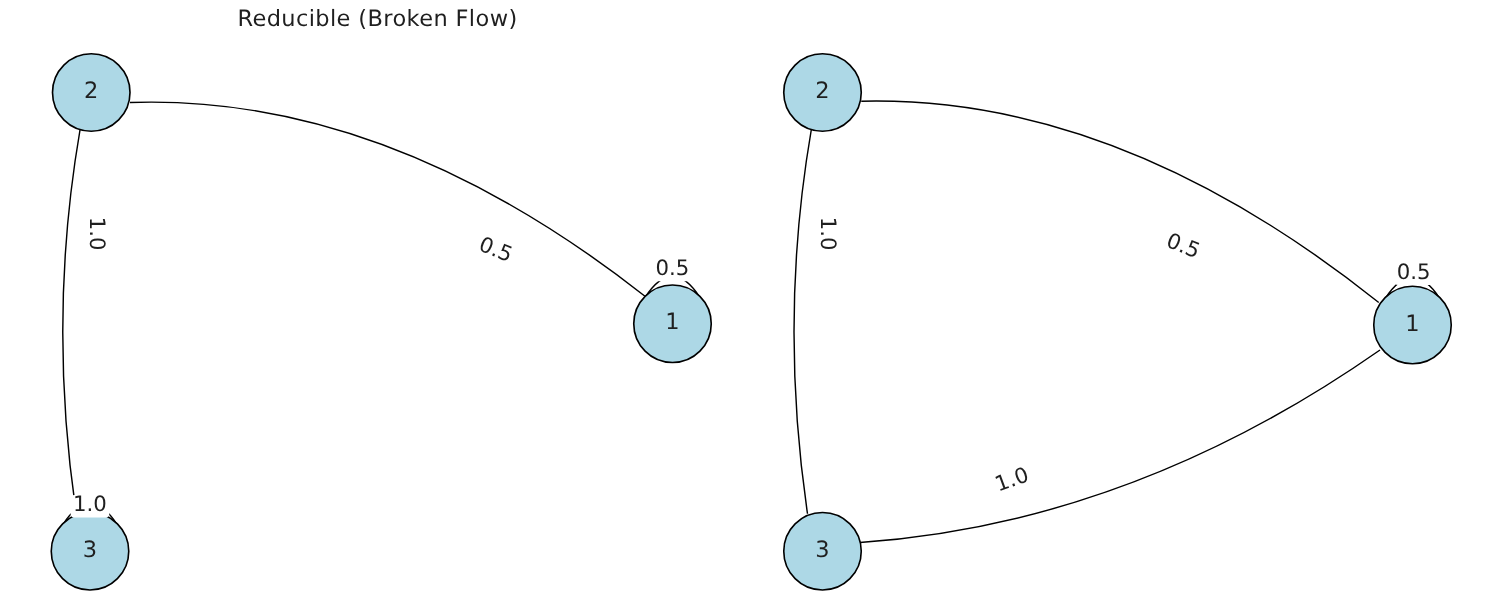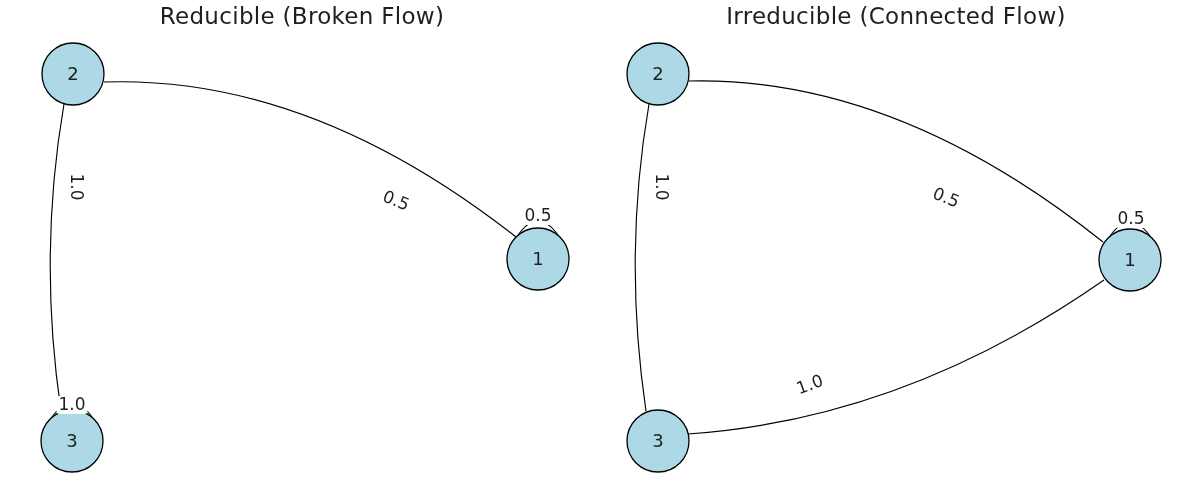--- a/index.html
+++ b/index.html
@@ -3,21 +3,21 @@
 <meta charset="utf-8">
 <style>
   html,body{margin:0;padding:0;background:#ffffff;}
   #stage{position:relative;width:1189px;height:490px;background:#ffffff;overflow:hidden;
          font-family:"DejaVu Sans","Liberation Sans",sans-serif;color:#1f1f1f;}
   #graph-svg{position:absolute;left:0;top:0;}
   .edge{fill:none;stroke:#000000;stroke-width:1.15px;}
   .loop{fill:none;stroke:#000000;stroke-width:1.1px;}
   .node-circle{fill:#add8e6;stroke:#000000;stroke-width:1.3px;}
   .label{position:absolute;white-space:nowrap;line-height:1.05;}
-  .panel-title{font-size:23px;letter-spacing:0.3px;}
+  .panel-title{font-size:18px;letter-spacing:0.3px;}
   .node-label{font-size:18px;}
   .edge-label{font-size:17px;background:#ffffff;padding:0 2px;border-radius:3px;}
 </style>
 </head>
 <body>
 
 <div id="stage">
 
   <svg id="graph-svg" width="1189" height="490" viewBox="0 0 1189 490">
 
@@ -46,21 +46,20 @@
 
   <div class="label node-label" style="left:73px;top:74px;transform:translate(-50%,-50%);">2</div>
   <div class="label node-label" style="left:538px;top:259px;transform:translate(-50%,-50%);">1</div>
   <div class="label node-label" style="left:72px;top:441px;transform:translate(-50%,-50%);">3</div>
 
   <div class="label edge-label" style="left:396px;top:201px;transform:translate(-50%,-50%) rotate(22deg);">0.5</div>
   <div class="label edge-label" style="left:76px;top:187px;transform:translate(-50%,-50%) rotate(90deg);">1.0</div>
   <div class="label edge-label" style="left:538px;top:216px;transform:translate(-50%,-50%);">0.5</div>
   <div class="label edge-label" style="left:72px;top:405px;transform:translate(-50%,-50%);">1.0</div>
 
-  <div class="label panel-title" style="left:896px;top:16px;transform:translate(-50%,-50%);">Irreducible (Connected Flow)</div>
 
   <div class="label node-label" style="left:658px;top:74px;transform:translate(-50%,-50%);">2</div>
   <div class="label node-label" style="left:1130px;top:260px;transform:translate(-50%,-50%);">1</div>
   <div class="label node-label" style="left:658px;top:441px;transform:translate(-50%,-50%);">3</div>
 
   <div class="label edge-label" style="left:946px;top:198px;transform:translate(-50%,-50%) rotate(22deg);">0.5</div>
   <div class="label edge-label" style="left:661px;top:187px;transform:translate(-50%,-50%) rotate(90deg);">1.0</div>
   <div class="label edge-label" style="left:810px;top:385px;transform:translate(-50%,-50%) rotate(-20deg);">1.0</div>
   <div class="label edge-label" style="left:1131px;top:219px;transform:translate(-50%,-50%);">0.5</div>
 

